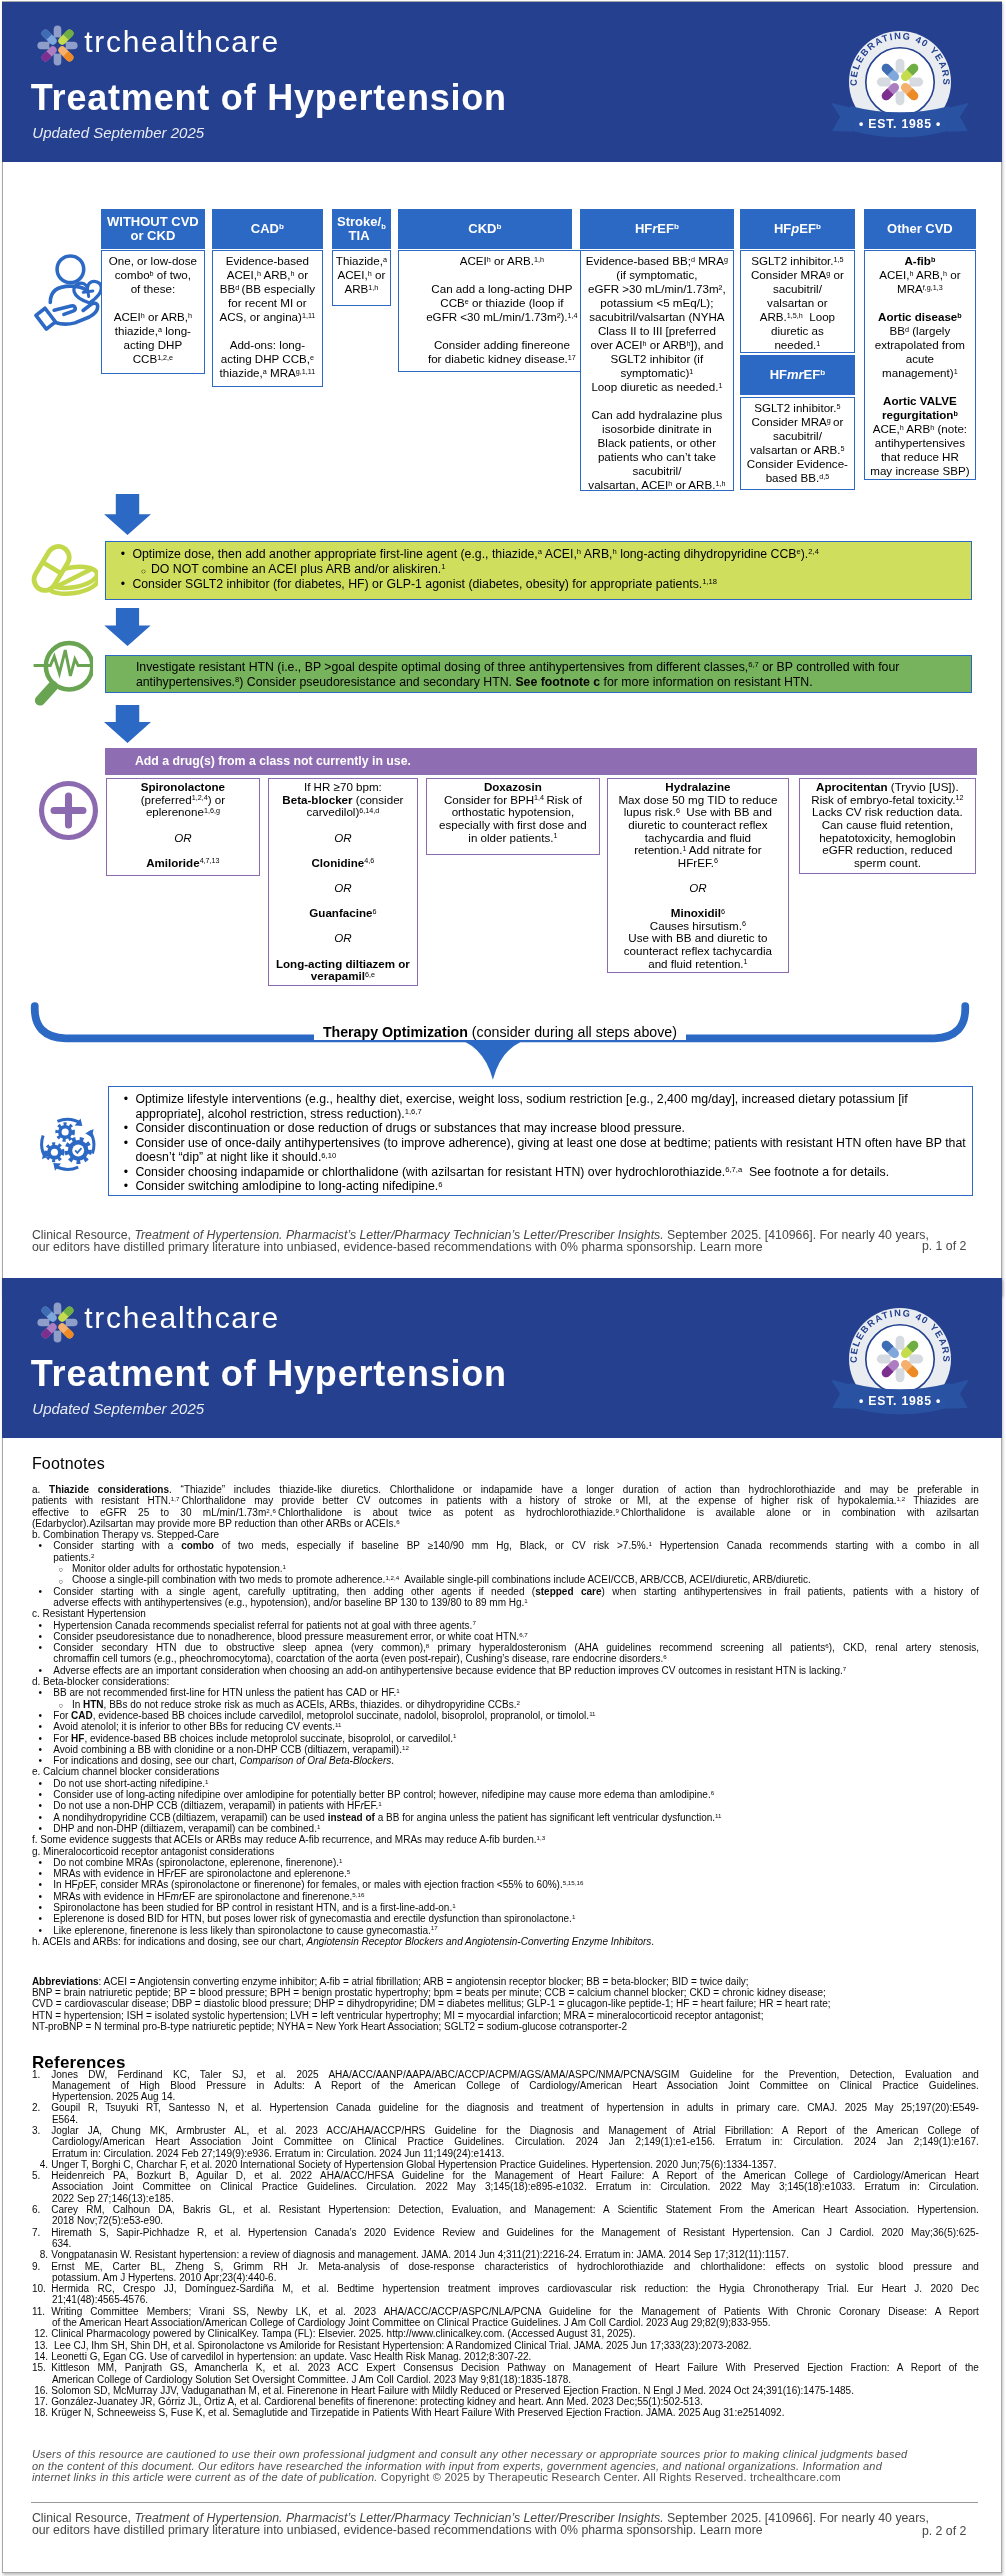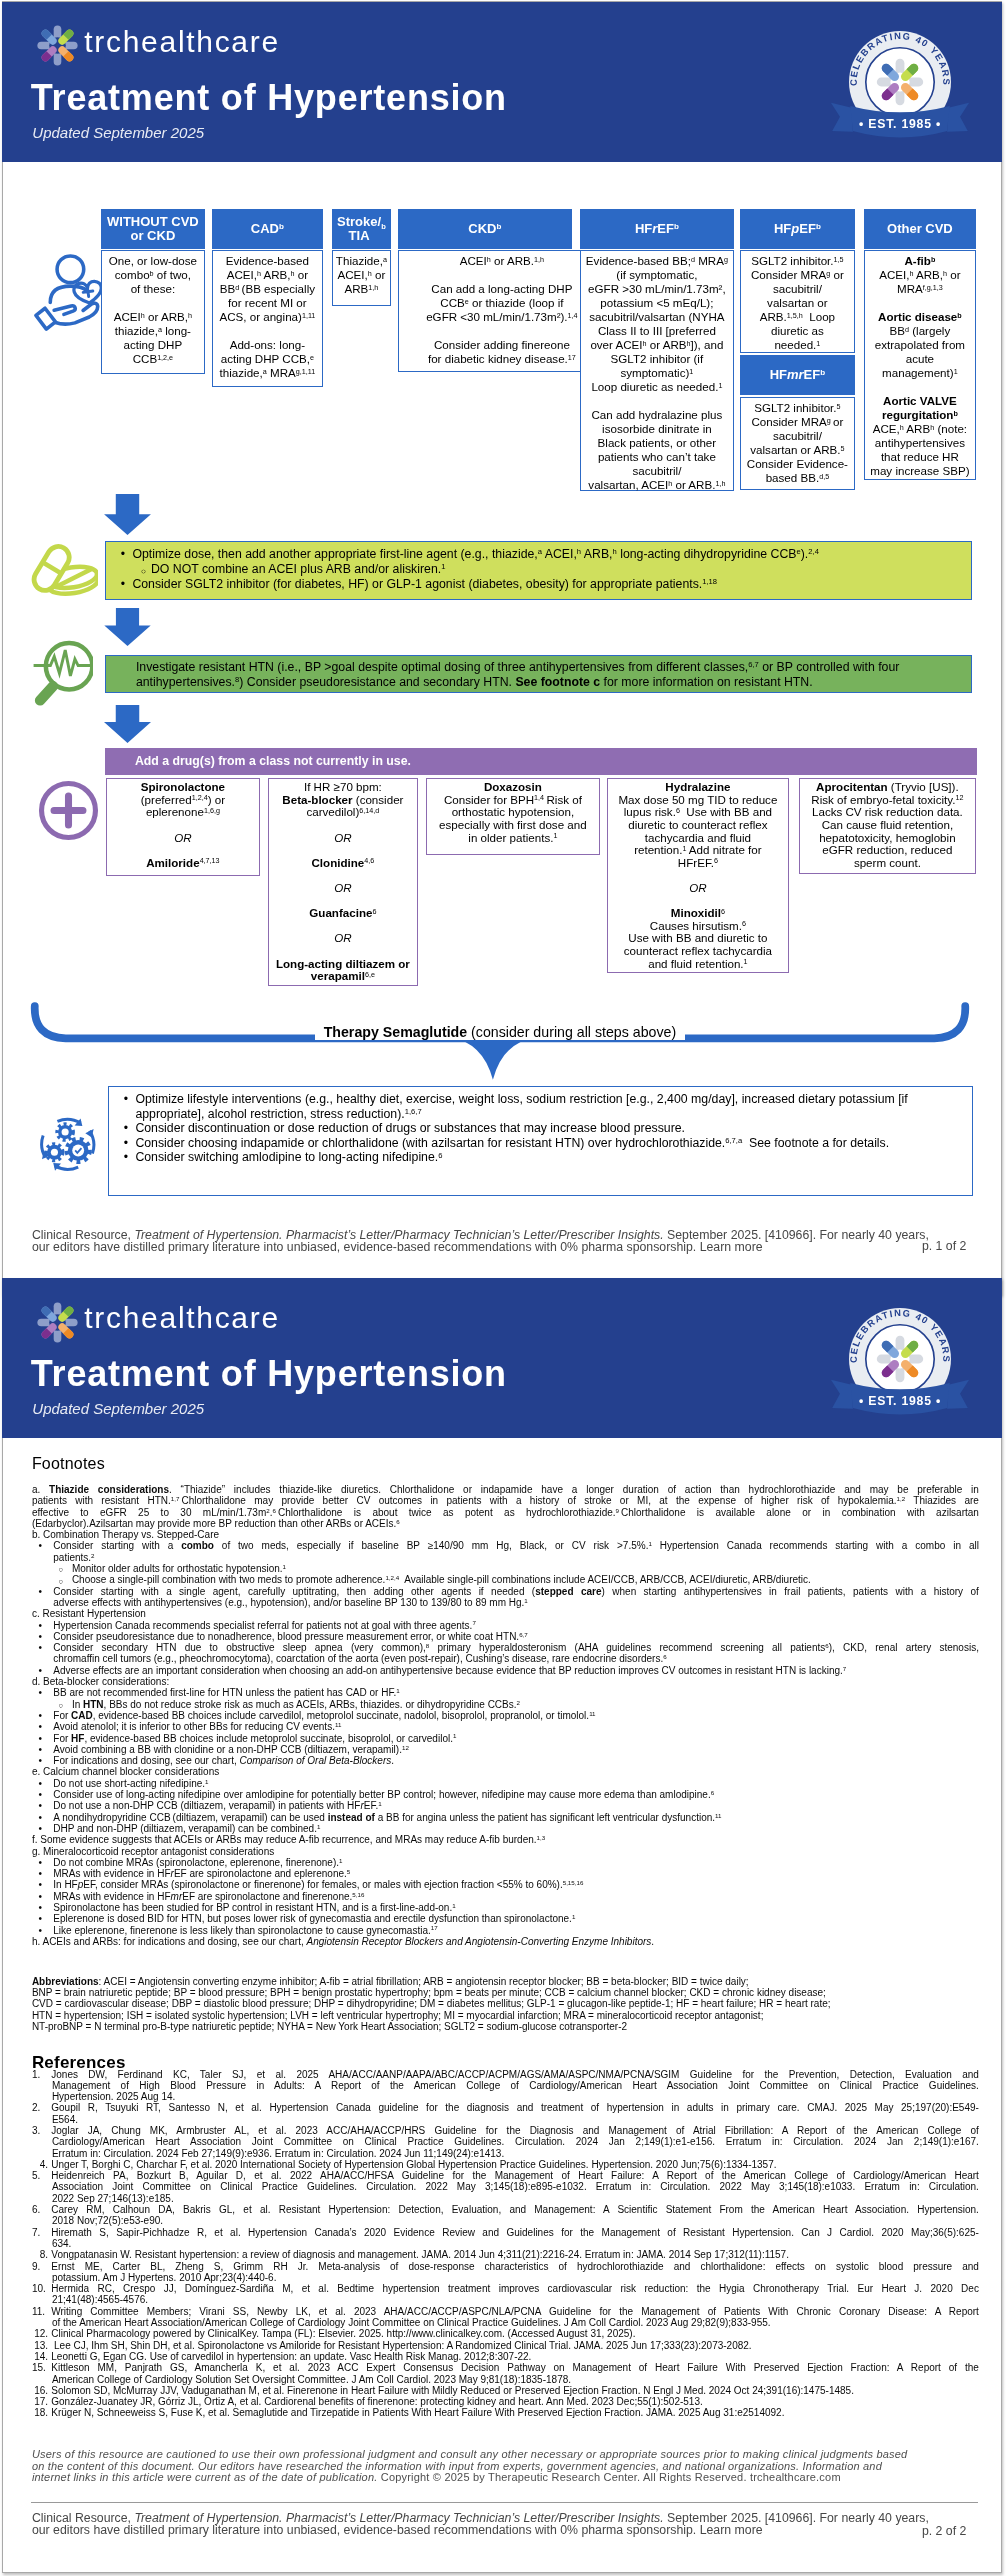--- a/index.html
+++ b/index.html
@@ -184,21 +184,21 @@
   <div class="pbox" style="left:103px;top:776px;width:154px;height:98px"><span class="b">Spironolactone</span><br>(preferred<sup>1,2,4</sup>) or<br>eplerenone<sup>1,6,g</sup><br><br><span class="it">OR</span><br><br><span class="b">Amiloride</span><sup>4,7,13</sup></div>
   <div class="pbox" style="left:265px;top:776px;width:150px;height:208px">If HR ≥70 bpm:<br><span class="b">Beta-blocker</span> (consider<br>carvedilol)<sup>6,14,d</sup><br><br><span class="it">OR</span><br><br><span class="b">Clonidine</span><sup>4,6</sup><br><br><span class="it">OR</span><br><br><span class="b">Guanfacine</span><sup>6</sup><br><br><span class="it">OR</span><br><br><span class="b">Long-acting diltiazem or<br>verapamil</span><sup>6,e</sup></div>
   <div class="pbox" style="left:423px;top:776px;width:174px;height:77px"><span class="b">Doxazosin</span><br>Consider for BPH<sup>1,4</sup> Risk of<br>orthostatic hypotension,<br>especially with first dose and<br>in older patients.<sup>1</sup></div>
   <div class="pbox" style="left:604px;top:776px;width:182px;height:195px"><span class="b">Hydralazine</span><br>Max dose 50 mg TID to reduce<br>lupus risk.<sup>6</sup>&nbsp; Use with BB and<br>diuretic to counteract reflex<br>tachycardia and fluid<br>retention.<sup>1</sup> Add nitrate for<br>HFrEF.<sup>6</sup><br><br><span class="it">OR</span><br><br><span class="b">Minoxidil</span><sup>6</sup><br>Causes hirsutism.<sup>6</sup><br>Use with BB and diuretic to<br>counteract reflex tachycardia<br>and fluid retention.<sup>1</sup></div>
   <div class="pbox" style="left:796px;top:776px;width:177px;height:96px"><span class="b">Aprocitentan</span> (Tryvio [US]).<br>Risk of embryo-fetal toxicity.<sup>12</sup><br>Lacks CV risk reduction data.<br>Can cause fluid retention,<br>hepatotoxicity, hemoglobin<br>eGFR reduction, reduced<br>sperm count.</div>
 
   <svg class="abs" style="left:27px;top:999px" width="940" height="84" viewBox="0 0 1452 130">
     <path d="M6,8 q-2,48 48,50 L1398,58 q50,-2 48,-50" fill="none" stroke="#2c69c5" stroke-width="12" stroke-linecap="round"></path>
     <path d="M648,56 Q700,64 715,122 Q730,64 782,56 Z" fill="#2c69c5"></path>
   </svg>
-  <div class="abs" style="left:0px;top:1022px;width:994px;text-align:center"><span style="background:#fff;font-size:14.2px;padding:0 9px"><span class="b">Therapy Semaglutide</span> (consider during all steps above)</span></div>
+  <div class="abs" style="left:0px;top:1022px;width:994px;text-align:center"><span style="background:#fff;font-size:14.2px;padding:0 9px"><span class="b">Therapy Optimization</span> (consider during all steps above)</span></div>
   <svg class="abs" style="left:36px;top:1114px" width="57" height="57" viewBox="0 0 96 96">
     <g fill="none" stroke="#2c69c5" stroke-width="5">
       <path d="M31,9 A43,43 0 0 1 70,12"></path>
       <path d="M85,25 A43,43 0 0 1 90,63"></path>
       <path d="M66,86 A43,43 0 0 1 27,84"></path>
       <path d="M11,70 A43,43 0 0 1 7,33"></path>
     </g>
     <g fill="#2c69c5">
       <path d="M70,4 l3,13 l-13,-1 Z M92,22 l-3,14 l-11,-7 Z M27,92 l-3,-13 l13,1 Z M5,73 l3,-14 l11,7 Z"></path>
     </g>
@@ -212,20 +212,21 @@
       <circle cx="66" cy="58" r="17.5" fill="#2c69c5"></circle>
       <circle cx="66" cy="58" r="19.5" fill="none" stroke="#2c69c5" stroke-width="7" stroke-dasharray="6.5 6.9"></circle>
       <circle cx="66" cy="58" r="10" fill="#fff"></circle>
       <path d="M61,58 l3.5,4 l7,-8" stroke="#2c69c5" stroke-width="3" fill="none"></path>
     </g>
   </svg>
   <div class="gbox" style="left:105px;top:1084px;width:865px;height:110px;background:#fff;font-size:12.3px;line-height:14.5px;padding:5.2px 0 0 0">
     <ul class="bul">
       <li>Optimize lifestyle interventions (e.g., healthy diet, exercise, weight loss, sodium restriction [e.g., 2,400 mg/day], increased dietary potassium [if appropriate], alcohol restriction, stress reduction).<sup>1,6,7</sup></li>
       <li>Consider discontinuation or dose reduction of <span class="u">drugs or substances that may increase blood pressure</span>.</li>
+      <li>Consider use of once-daily antihypertensives (to improve adherence), giving at least one dose at bedtime; patients with resistant HTN often have BP that doesn’t “dip” at night like it should.<sup>6,10</sup></li>
       <li>Consider choosing indapamide or chlorthalidone (with azilsartan for resistant HTN) over hydrochlorothiazide.<sup>6,7,a</sup>&nbsp; See footnote a for details.</li>
       <li>Consider switching amlodipine to long-acting nifedipine.<sup>6</sup></li>
     </ul>
   </div>
   <div class="foot" style="left:29px;top:1227px;width:919px">Clinical Resource, <span class="it">Treatment of Hypertension. Pharmacist’s Letter/Pharmacy Technician’s Letter/Prescriber Insights.</span> September 2025. [410966]. For nearly 40 years,<br>our editors have distilled primary literature into unbiased, evidence-based recommendations with 0% pharma sponsorship. <span class="u">Learn more</span></div>
   <div class="foot" style="left:919px;top:1238px;width:45px">p. 1 of 2</div>
 </div>
 <div class="page" id="p2">
   <div class="banner" id="banner2">
     <svg class="abs" style="left:34px;top:19.4px" width="43" height="49" viewBox="-62 -66 124 132">

